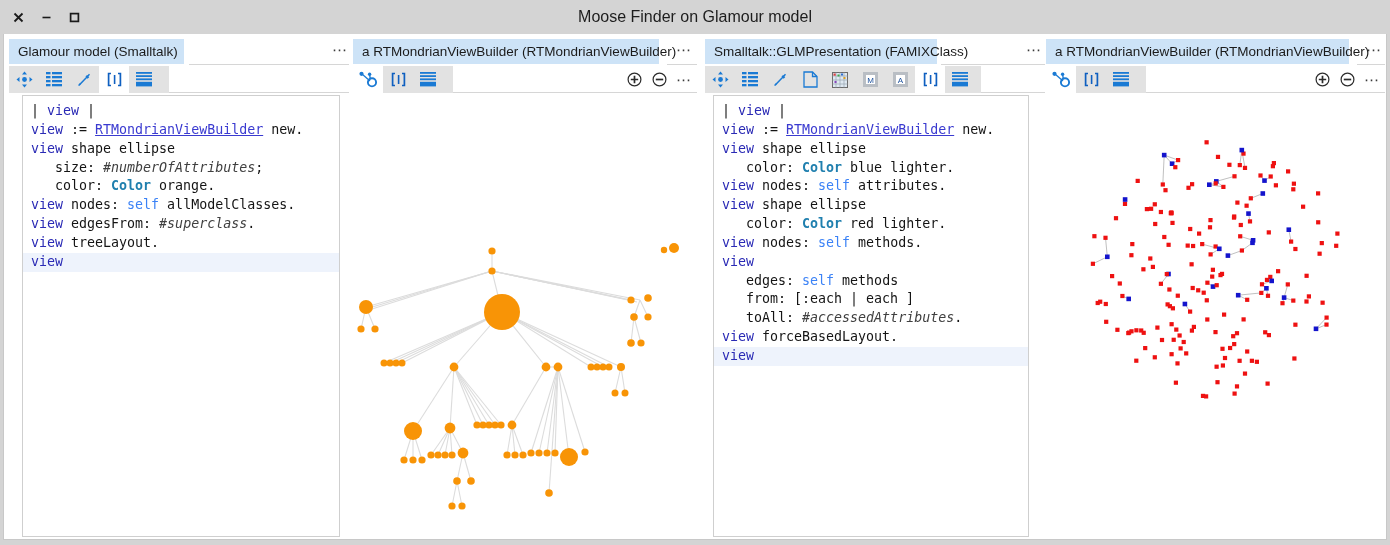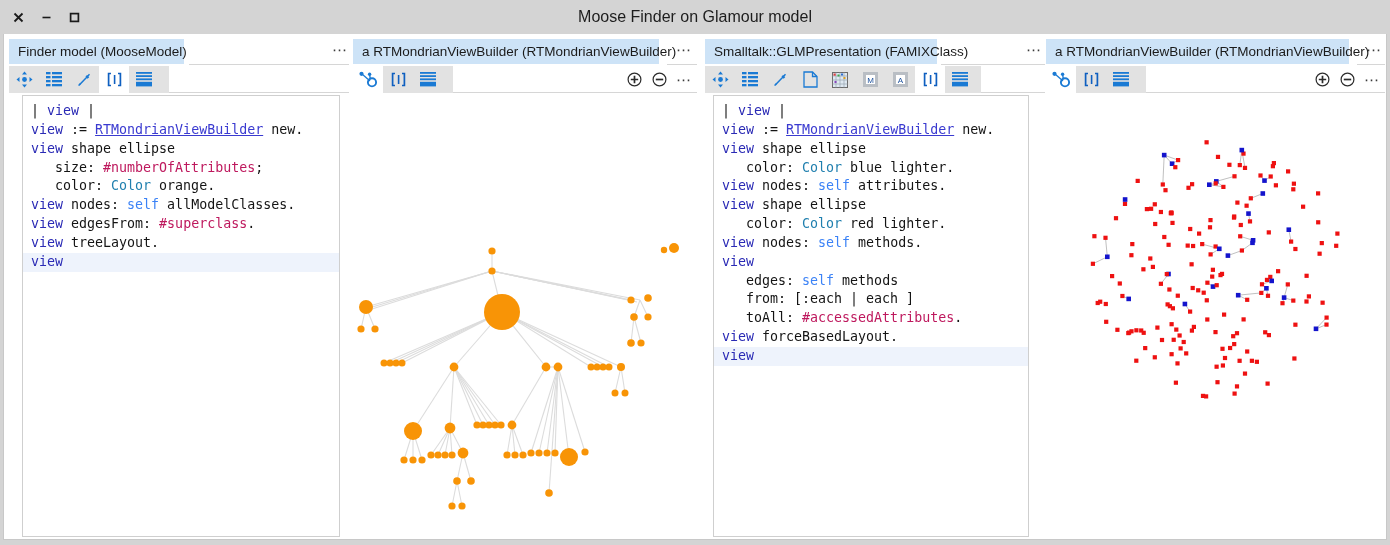--- a/index.html
+++ b/index.html
@@ -75,23 +75,23 @@
   .code{
     font-family:"DejaVu Sans Mono","Liberation Mono",monospace;
     font-size:13.3px;line-height:18.85px;
     padding:6px 0 0 0;
     color:#1c1c1c;white-space:pre;
   }
   .code .ln{padding:0 8px;}
   .code .ln.cur{background:#eef3fc;}
   .k-var{color:#2a2ab5;}
   .k-cls{color:#3a3ad0;text-decoration:underline;}
-  .k-sym{color:#be185d;}
+  .k-sym{color:#404040;font-style:italic;}
   .k-self{color:#3b82f6;}
-  .k-col{color:#1f7fae;}
+  .k-col{color:#1f7fae;font-weight:bold;}
   .k-pln{color:#141414;}
 
   
   .viz{position:absolute;background:#fff;overflow:hidden;}
   .viz svg{display:block;}
 </style>
 </head>
 <body>
 
 <div class="app">
@@ -115,21 +115,21 @@
       </div>
     </div>
     <div class="wintitle">Moose Finder on Glamour model</div>
   </div>
 
   <div class="body">
 
     <div class="pane" style="left:5px;width:340px;">
       <div class="pane-header">
         <div class="tab" style="max-width:175px;">
-          <span>Finder model (MooseModel)</span>
+          <span>Glamour model (Smalltalk)</span>
         </div>
         <div class="tab-rest" style="width:160px;"></div>
         <div class="dots-menu" style="left:322px;">⋯</div>
       </div>
       <div class="toolbar" style="width:340px;background:#fff;">
         <div class="toolbar-strip" style="width:160px;"></div>
         <div class="tbtn">
           <svg width="17" height="17" viewBox="0 0 17 17">
               <g fill="#1a7ad4">
                 <polygon points="8.5,0.5 11,3.5 6,3.5"></polygon>

